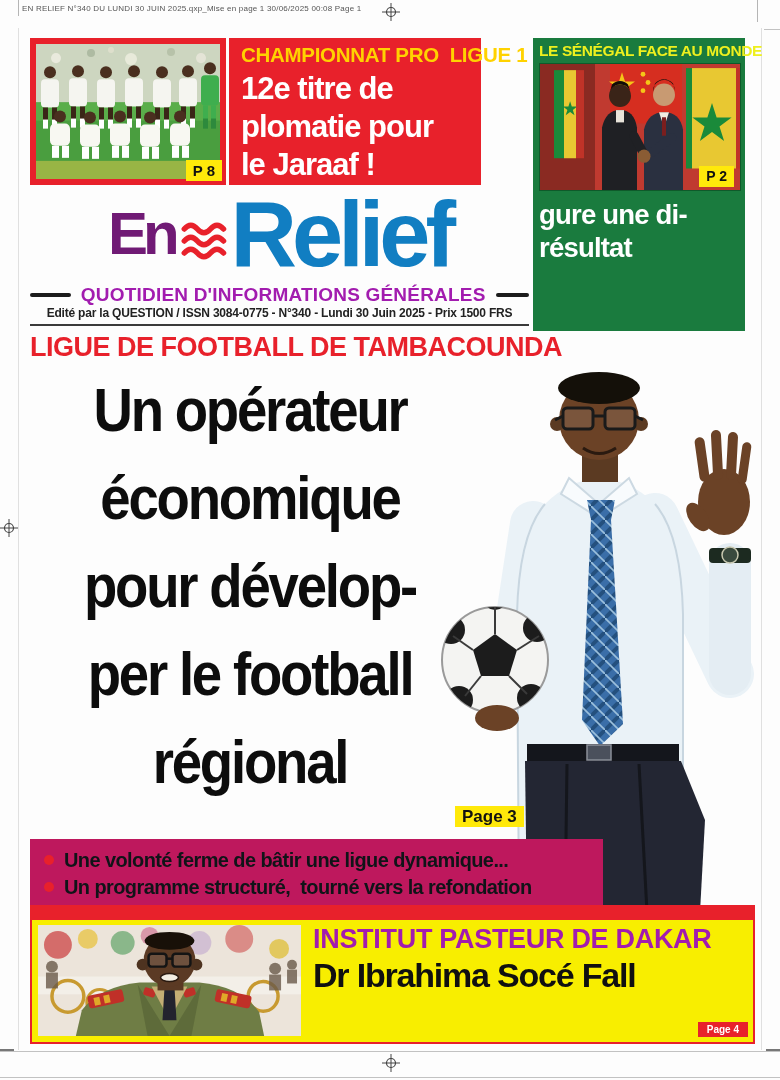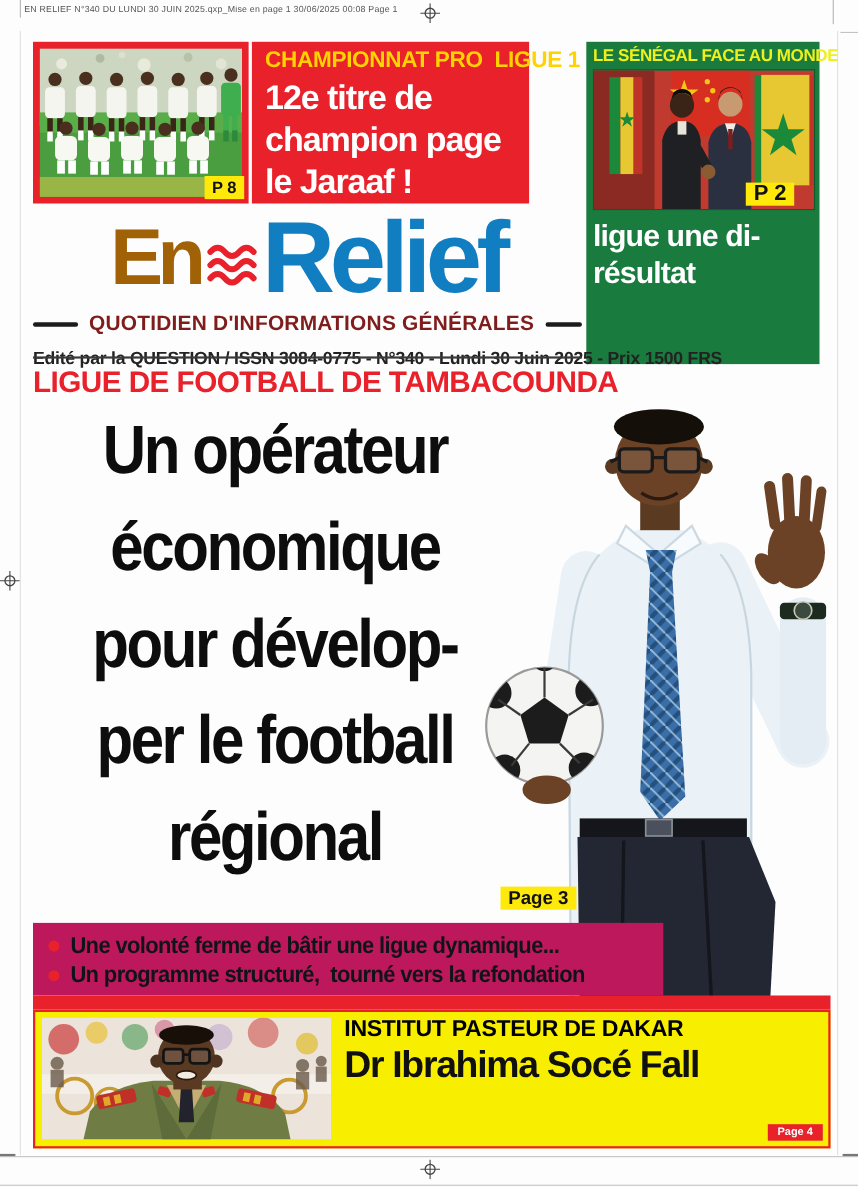--- a/index.html
+++ b/index.html
@@ -25,27 +25,27 @@
 
   .green-box{left:533px;top:38px;width:212px;height:293px;background:#1a7b3e;box-sizing:border-box;padding:4px 6px;}
   .green-box .kicker{color:#eef01e;font-weight:bold;font-size:15.5px;letter-spacing:-.4px;text-align:center;white-space:nowrap;}
   .gphoto{position:relative;width:200px;height:126px;margin-top:3px;border:1px solid #0e5a2a;}
   .gphoto svg{display:block;width:100%;height:100%;}
   .green-box .hl{color:#ffffff;font-weight:bold;font-size:27.5px;line-height:33px;letter-spacing:-.8px;margin-top:7px;}
 
   
   .masthead{left:30px;top:186px;width:499px;height:146px;text-align:center;}
   .logo{display:flex;align-items:center;justify-content:center;height:96px;}
-  .logo .en{color:#a16207;font-weight:bold;font-size:72px;letter-spacing:-5px;line-height:92px;}
+  .logo .en{color:#701a75;font-weight:bold;font-size:60px;letter-spacing:-5px;line-height:92px;}
   .logo .relief{color:#117ec2;font-weight:bold;font-size:92px;letter-spacing:-5px;line-height:92px;}
   .logo .wave{margin:18px 2px 0 6px;}
   .tagline{display:flex;align-items:center;justify-content:center;gap:10px;margin-top:2px;}
-  .tagline .txt{font-weight:bold;font-size:19px;color:#7f1d1d;letter-spacing:.2px;white-space:nowrap;}
+  .tagline .txt{font-weight:bold;font-size:19px;color:#a21caf;letter-spacing:.2px;white-space:nowrap;}
   .tagline .bar{height:4px;background:#1c1c1c;border-radius:2px;}
-  .edition{font-weight:bold;font-size:16px;color:#222;margin-top:12px;letter-spacing:-.2px;white-space:nowrap;}
+  .edition{font-weight:bold;font-size:12px;color:#222;margin-top:0;letter-spacing:-.2px;white-space:nowrap;}
   .mast-rule{left:30px;top:324px;width:499px;height:2px;background:#3a3a3a;}
 
   
   .kicker-main{left:30px;top:332px;width:499px;text-align:center;color:#e8212b;font-weight:bold;font-size:27px;letter-spacing:-.5px;white-space:nowrap;}
   .headline{left:26px;top:366px;width:448px;z-index:2;}
   .headline .ln{display:block;text-align:center;font-weight:bold;font-size:62px;line-height:88px;color:#0d0d0d;letter-spacing:-2.5px;transform:scaleX(.88);transform-origin:50% 50%;white-space:nowrap;}
   .figure{left:437px;top:352px;width:323px;height:560px;z-index:1;}
   .figure svg{display:block;width:100%;height:100%;}
   .page3{left:455px;top:806px;z-index:3;font-size:17px;}
 
@@ -53,21 +53,21 @@
   .bullet-row{display:flex;align-items:center;height:27px;}
   .bullet-dot{width:10px;height:10px;border-radius:50%;background:#e8212b;margin-right:10px;flex:0 0 auto;}
   .bullet-txt{font-weight:bold;font-size:21px;color:#101418;letter-spacing:-.6px;transform:scaleX(.95);transform-origin:0 50%;white-space:pre;}
 
   .red-stripe{left:30px;top:905px;width:725px;height:13px;background:#e8212b;z-index:2;}
 
   .bottom-box{left:30px;top:918px;width:725px;height:126px;background:#f8ee00;border:2px solid #e8212b;box-sizing:border-box;z-index:2;}
   .bphoto{position:absolute;left:6px;top:5px;width:263px;height:111px;}
   .bphoto svg{display:block;width:100%;height:100%;}
   .btext{position:absolute;left:281px;top:4px;width:436px;}
-  .btext .kicker{color:#000000;font-weight:bold;font-size:21px;letter-spacing:-.3px;white-space:nowrap;}
+  .btext .kicker{color:#a21caf;font-weight:bold;font-size:27px;letter-spacing:-.3px;white-space:nowrap;}
   .btext .hl{color:#101010;font-weight:bold;font-size:34px;line-height:40px;letter-spacing:-1.2px;white-space:nowrap;}
   .page4{position:absolute;right:5px;bottom:5px;}
 </style>
 </head>
 <body>
 
 <div class="sheet">
 
   <div class="abs slug">EN RELIEF N°340 DU LUNDI 30 JUIN 2025.qxp_Mise en page 1  30/06/2025  00:08  Page 1</div>
   <div class="abs vline" style="left:18px;top:0;height:16px;"></div>
@@ -206,21 +206,21 @@
           </g>
       </g>
     </svg>
     <div class="abs badge-yellow" style="right:4px;bottom:4px;">P 8</div>
   </div>
 
   <div class="abs red-box">
     <div class="kicker">CHAMPIONNAT PRO  LIGUE 1</div>
     <div class="hl">
       <span style="display:block">12e titre de</span>
-      <span style="display:block">champion page</span>
+      <span style="display:block">plomatie pour</span>
       <span style="display:block">le Jaraaf !</span>
     </div>
   </div>
 
   <div class="abs green-box">
     <div class="kicker">LE SÉNÉGAL FACE AU MONDE</div>
     <div class="gphoto">
       <svg viewBox="0 0 200 123" preserveAspectRatio="none">
         <rect width="200" height="123" fill="#c03a30"></rect>
         <rect width="55" height="123" fill="#8a2a22"></rect>
@@ -246,24 +246,24 @@
         <circle cx="124" cy="30" r="11" fill="#c89a72"></circle>
         <path d="M113,27 a11,11 0 0 1 22,-1 l-2,-7 a12,12 0 0 0 -18,0 z" fill="#14100c"></path>
         <path d="M104,123 L104,64 Q108,47 124,47 Q140,47 143,64 L143,123 Z" fill="#2a3040"></path>
         <path d="M119,47 L124,62 L129,47 Z" fill="#f0ece2"></path>
         <rect x="122" y="52" width="4" height="18" fill="#7a1e1e"></rect>
 
         <line x1="94" y1="70" x2="104" y2="88" stroke="#1f2024" stroke-width="9" stroke-linecap="round"></line>
         <line x1="132" y1="72" x2="106" y2="90" stroke="#2a3040" stroke-width="9" stroke-linecap="round"></line>
         <circle cx="104" cy="90" r="6.5" fill="#8a5c34"></circle>
       </svg>
-      <div class="abs badge-yellow" style="right:18px;bottom:3px;font-size:20px;">P 2</div>
+      <div class="abs badge-yellow" style="right:6px;bottom:3px;font-size:14px;">P 2</div>
     </div>
     <div class="hl">
-      <span style="display:block">ligue une di-</span>
+      <span style="display:block">gure une di-</span>
       <span style="display:block">résultat</span>
     </div>
   </div>
 
   <div class="abs masthead">
     <div class="logo">
       <span class="en">En</span>
       <span class="wave">
         <svg width="48" height="44" viewBox="0 0 44 40">
             <g fill="none" stroke="#e8212b" stroke-width="5" stroke-linecap="round">

